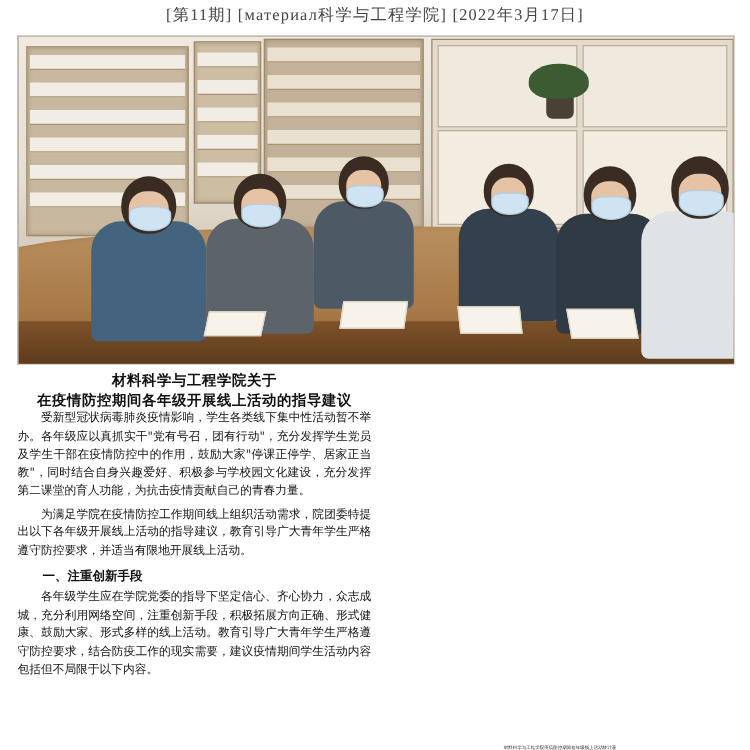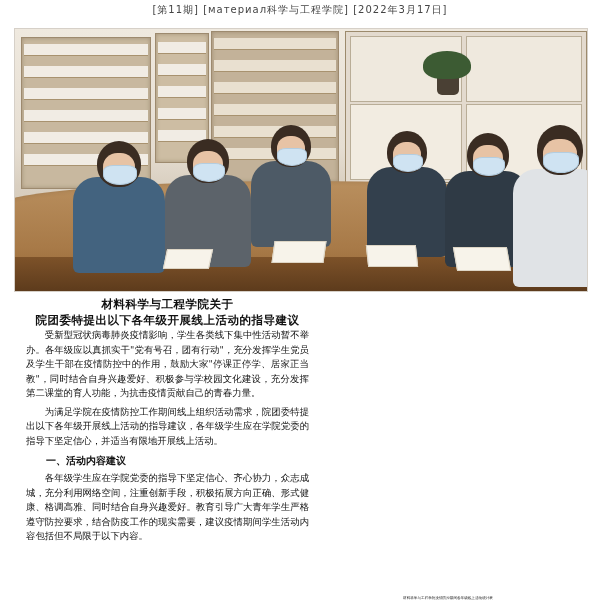--- a/index.html
+++ b/index.html
@@ -11,22 +11,23 @@
     position:relative;
   }
   .page{position:relative;width:600px;height:600px;}
 
   
   .banner{
     position:absolute;left:0;top:0;width:600px;height:26px;
     text-align:center;
   }
   .banner .line1{
-    font-size:10px;color:#444;letter-spacing:1px;margin-top:3px;
+    font-size:13px;color:#444;letter-spacing:1px;margin-top:3px;
     white-space:nowrap;
+    font-family:Liberation Serif, serif;
   }
   .banner .line2{
     font-size:8px;color:#333;letter-spacing:2px;margin-top:2px;
     white-space:nowrap;
   }
 
   
   .photo{
     position:absolute;left:14px;top:28px;width:572px;height:262px;
     background:#6d6357;overflow:hidden;
@@ -64,21 +65,21 @@
   .head{position:absolute;border-radius:50% 50% 46% 46%;background:#3a2c22;}
   .face{position:absolute;border-radius:45%;background:#e7c3a5;}
   .mask{position:absolute;border-radius:30% 30% 50% 50%;background:#cfe3f2;border:1px solid #b3cde0;}
   .body{position:absolute;border-radius:24px 24px 6px 6px;}
   .papers{position:absolute;background:#f7f3ea;border:1px solid #ddd5c5;}
   .plant{position:absolute;}
   .lamp{position:absolute;background:#f5f0e2;border-radius:2px;}
 
   
   .doc{
-    position:absolute;left:26px;top:296px;width:283px;height:300px;
+    position:absolute;left:14px;top:296px;width:283px;height:300px;
     overflow:hidden;
   }
   .doc h1{
     margin:0;padding:0;text-align:center;
     font-family:"DejaVu Serif","Liberation Serif",serif;
     font-weight:bold;font-size:11.5px;line-height:16px;color:#111;
   }
   .doc h1 .l1{display:block;letter-spacing:.5px;}
   .doc h1 .l2{display:block;letter-spacing:.5px;}
   .doc .salut{
@@ -211,26 +212,26 @@
 
     <div class="papers" style="left:150px;bottom:22px;width:44px;height:18px;transform:skewX(-12deg);"></div>
     <div class="papers" style="left:258px;bottom:28px;width:50px;height:20px;transform:skewX(-8deg);"></div>
     <div class="papers" style="left:352px;bottom:24px;width:48px;height:20px;transform:skewX(6deg);"></div>
     <div class="papers" style="left:440px;bottom:20px;width:52px;height:22px;transform:skewX(10deg);"></div>
   </div>
 
   <div class="doc cut">
     <h1>
       <span class="l1">材料科学与工程学院关于</span>
-      <span class="l2">院团委特提出以下各年级开展线上活动的指导建议</span>
+      <span class="l2">在疫情防控期间各年级开展线上活动的指导建议</span>
     </h1>
     <p>受新型冠状病毒肺炎疫情影响，学生各类线下集中性活动暂不举办。各年级应以真抓实干"党有号召，团有行动"，充分发挥学生党员及学生干部在疫情防控中的作用，鼓励大家"停课正停学、居家正当教"，同时结合自身兴趣爱好、积极参与学校园文化建设，充分发挥第二课堂的育人功能，为抗击疫情贡献自己的青春力量。</p>
-    <p>为满足学院在疫情防控工作期间线上组织活动需求，院团委特提出以下各年级开展线上活动的指导建议，各年级学生应在学院党委的指导下坚定信心，并适当有限地开展线上活动。</p>
-    <h2>一、活动内容建议</h2>
-    <p>各年级学生应在学院党委的指导下坚定信心、齐心协力，众志成城，充分利用网络空间，注重创新手段，积极拓展方向正确、形式健康、格调高雅、同时结合自身兴趣爱好。教育引导广大青年学生严格遵守防控要求，结合防疫工作的现实需要，建议疫情期间学生活动内容包括但不局限于以下内容。</p>
+    <p>为满足学院在疫情防控工作期间线上组织活动需求，院团委特提出以下各年级开展线上活动的指导建议，教育引导广大青年学生严格遵守防控要求，并适当有限地开展线上活动。</p>
+    <h2>一、注重创新手段</h2>
+    <p>各年级学生应在学院党委的指导下坚定信心、齐心协力，众志成城，充分利用网络空间，注重创新手段，积极拓展方向正确、形式健康、鼓励大家、形式多样的线上活动。教育引导广大青年学生严格遵守防控要求，结合防疫工作的现实需要，建议疫情期间学生活动内容包括但不局限于以下内容。</p>
     <div class="fade-bottom"></div>
   </div>
 
   <div class="rightcol cut">
 
     <div class="tbl-title">材料科学与工程学院疫情防控期间各年级线上活动统计表</div>
 
   </div>
 </div>
 

